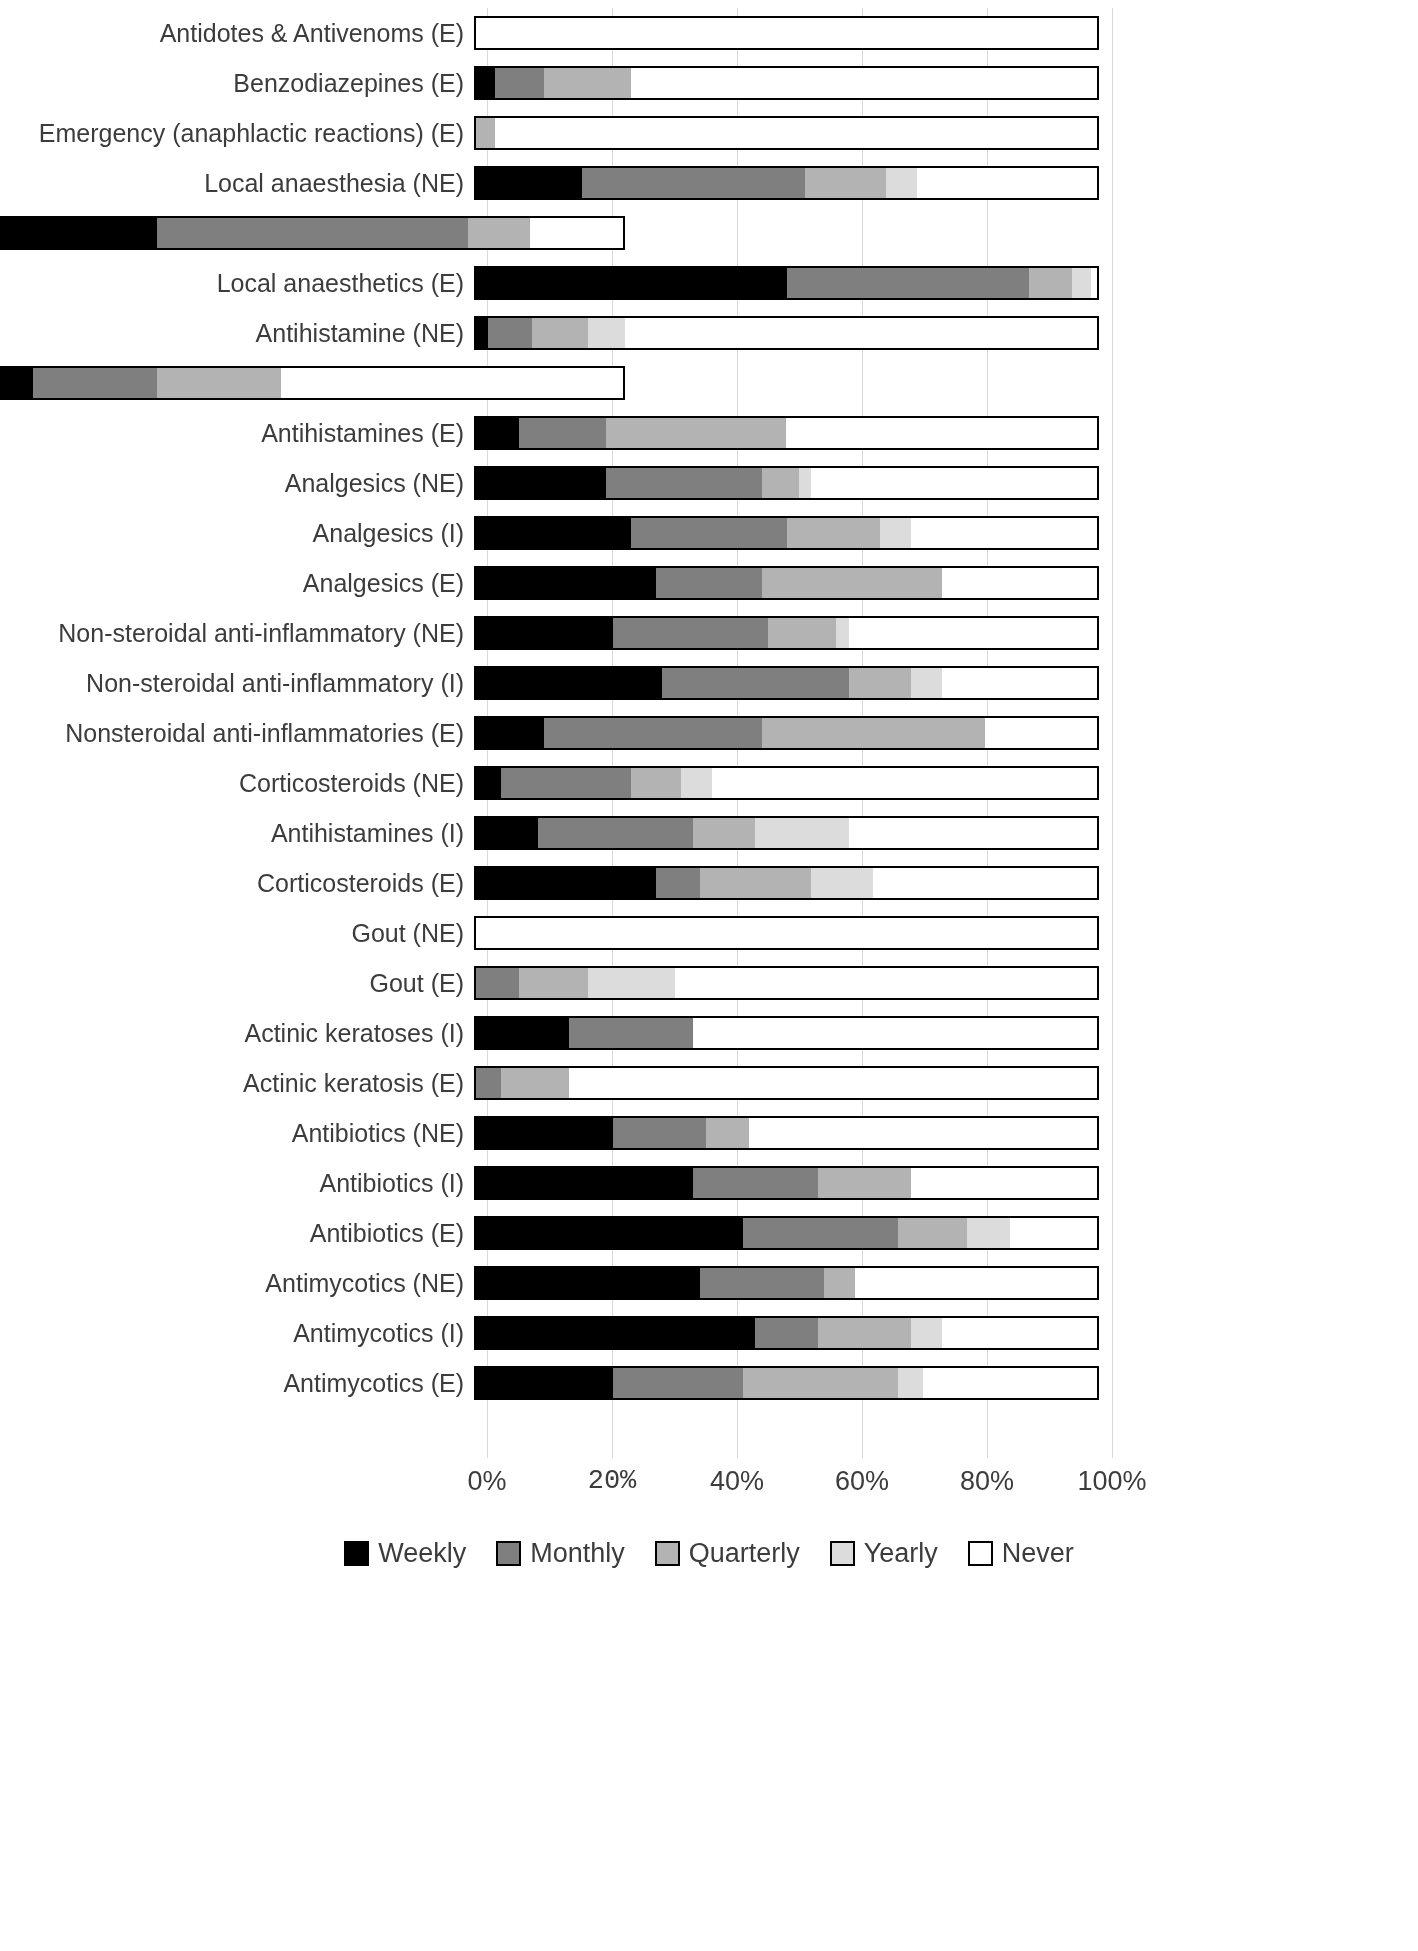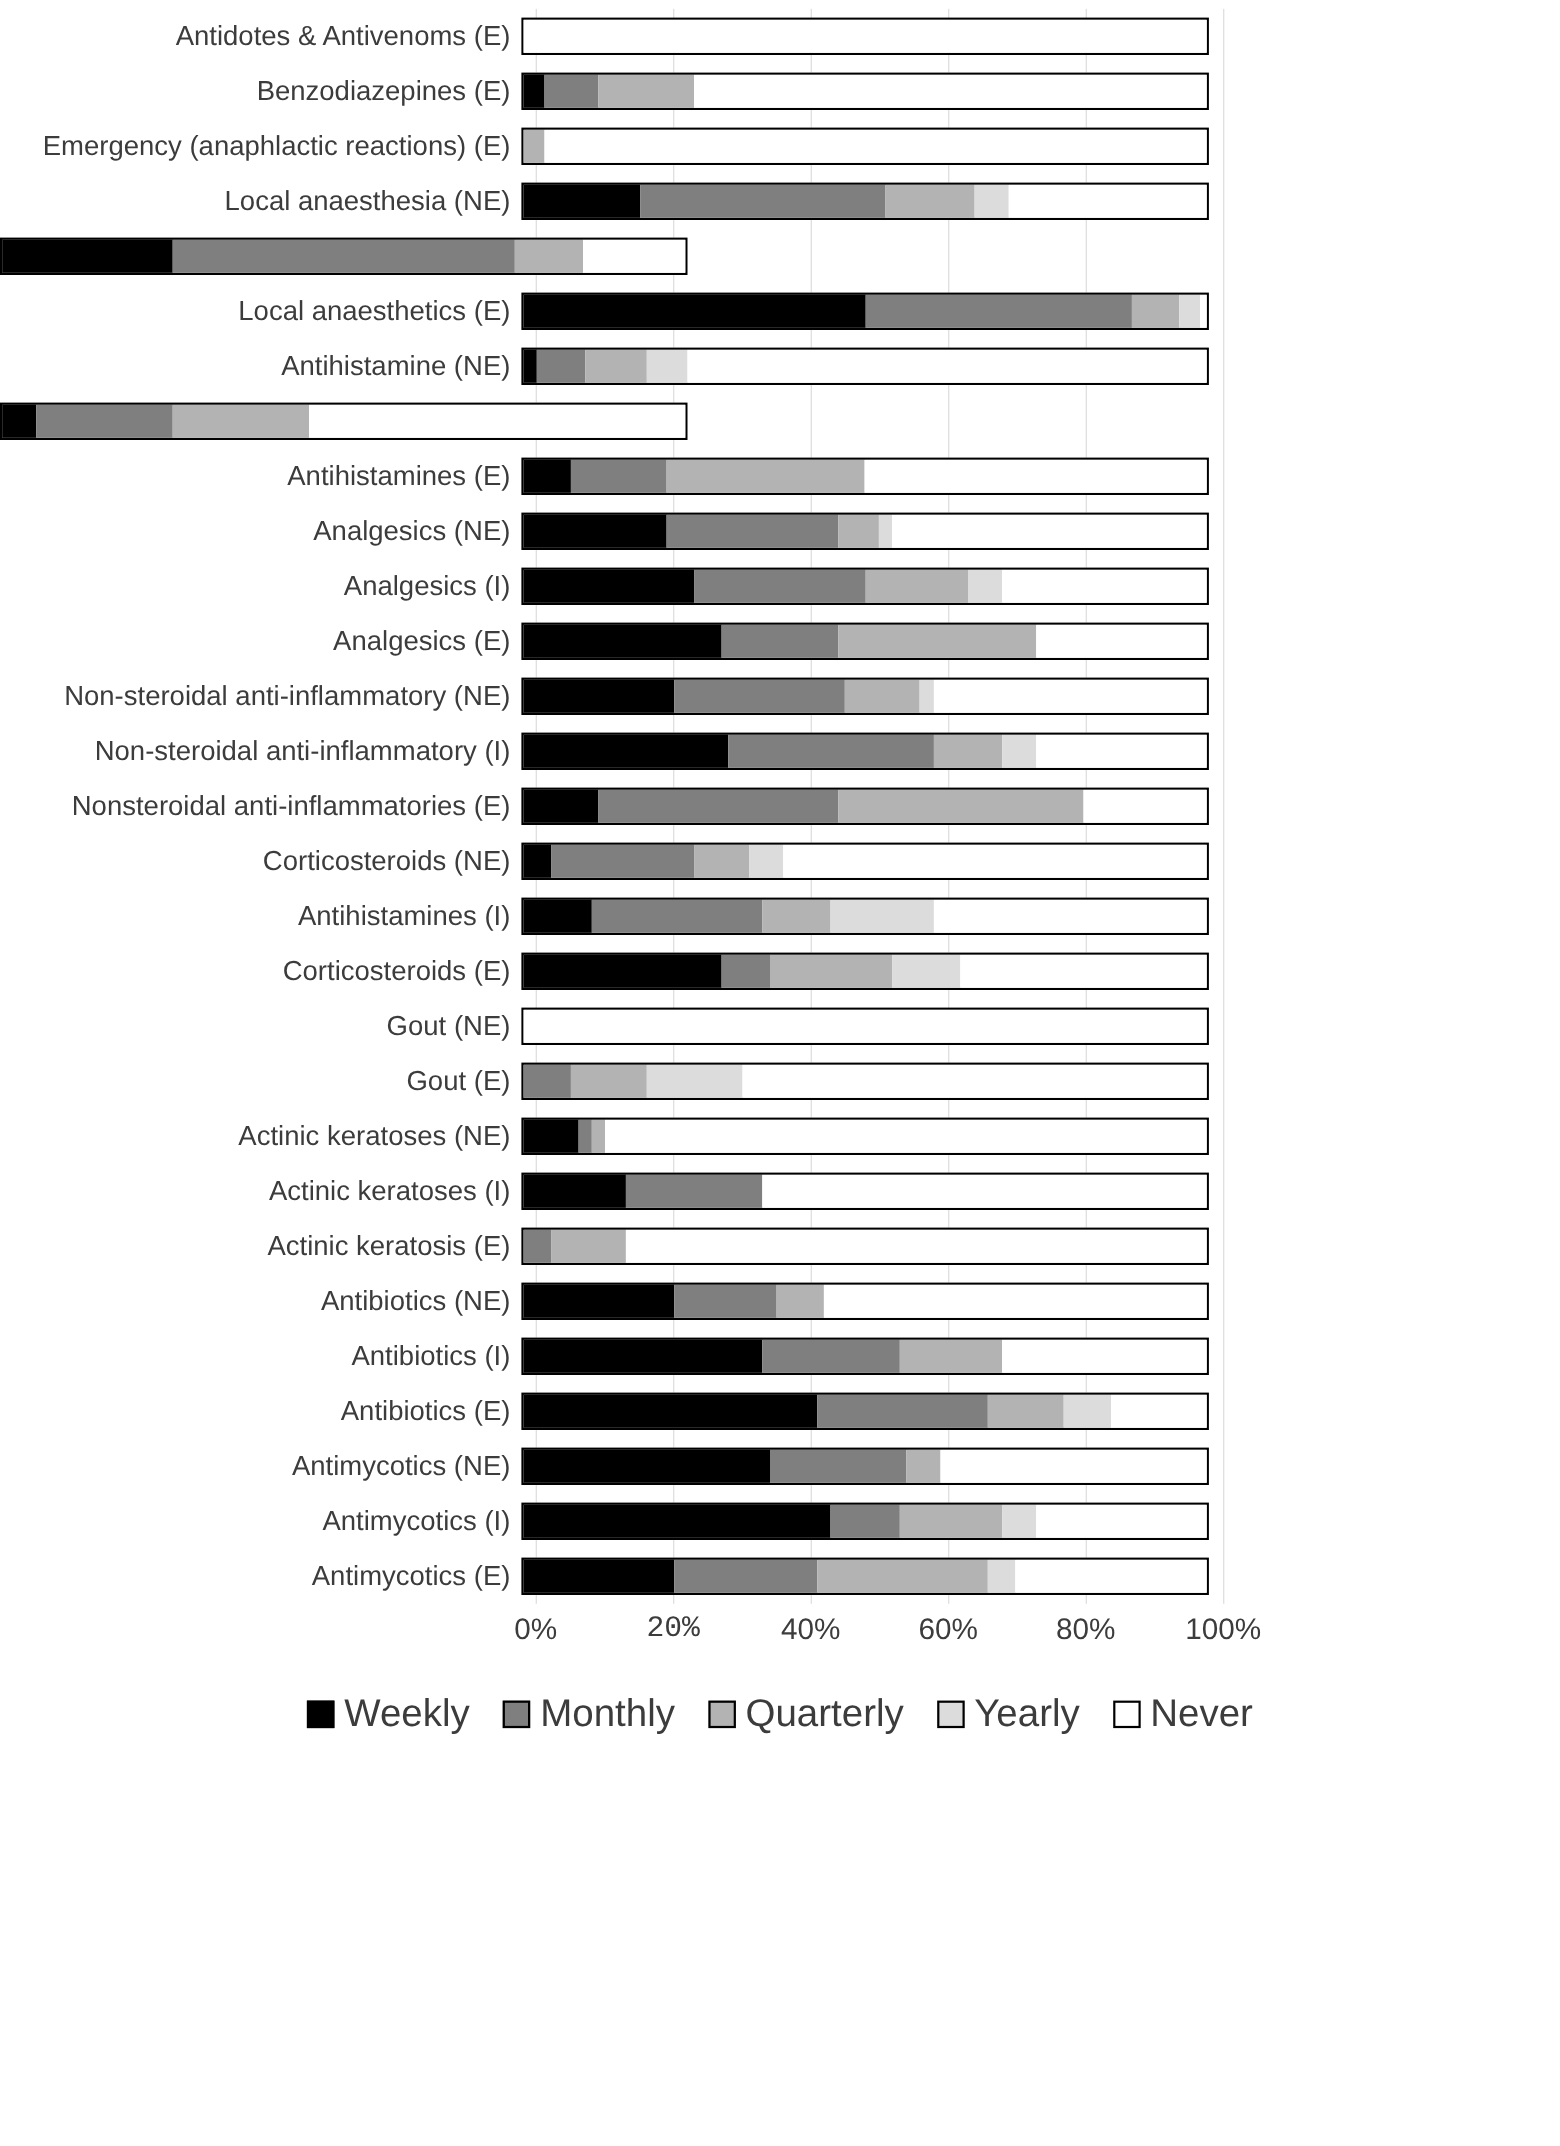--- a/index.html
+++ b/index.html
@@ -110,21 +110,21 @@
     width: 1418px;
     display: flex;
     justify-content: center;
     align-items: center;
     gap: 30px;
   }
   .legend-item {
     display: flex;
     align-items: center;
     gap: 9px;
-    font-size: 35px;
+    font-size: 27px;
     color: #3c3c3c;
     white-space: nowrap;
     justify-content: center;
   }
   .swatch {
     width: 25px;
     height: 25px;
     border: 2px solid #000;
     box-sizing: border-box;
     display: inline-block;
@@ -359,31 +359,20 @@
         <div class="bar-wrap">
           <div class="bar">
             <div class="seg seg-monthly" style="width: 7%;"></div>
             <div class="seg seg-quarterly" style="width: 11%;"></div>
             <div class="seg seg-yearly" style="width: 14%;"></div>
             <div class="seg seg-never" style="width: 68%;"></div>
           </div>
         </div>
       </div>
       <div class="row">
-        <div class="row-label">Actinic keratoses (NE)</div>
-        <div class="bar-wrap">
-          <div class="bar">
-            <div class="seg seg-weekly" style="width: 8%;"></div>
-            <div class="seg seg-monthly" style="width: 2%;"></div>
-            <div class="seg seg-quarterly" style="width: 2%;"></div>
-            <div class="seg seg-never" style="width: 88%;"></div>
-          </div>
-        </div>
-      </div>
-      <div class="row">
         <div class="row-label">Actinic keratoses  (I)</div>
         <div class="bar-wrap">
           <div class="bar">
             <div class="seg seg-weekly" style="width: 15%;"></div>
             <div class="seg seg-monthly" style="width: 20%;"></div>
             <div class="seg seg-never" style="width: 65%;"></div>
           </div>
         </div>
       </div>
       <div class="row">

